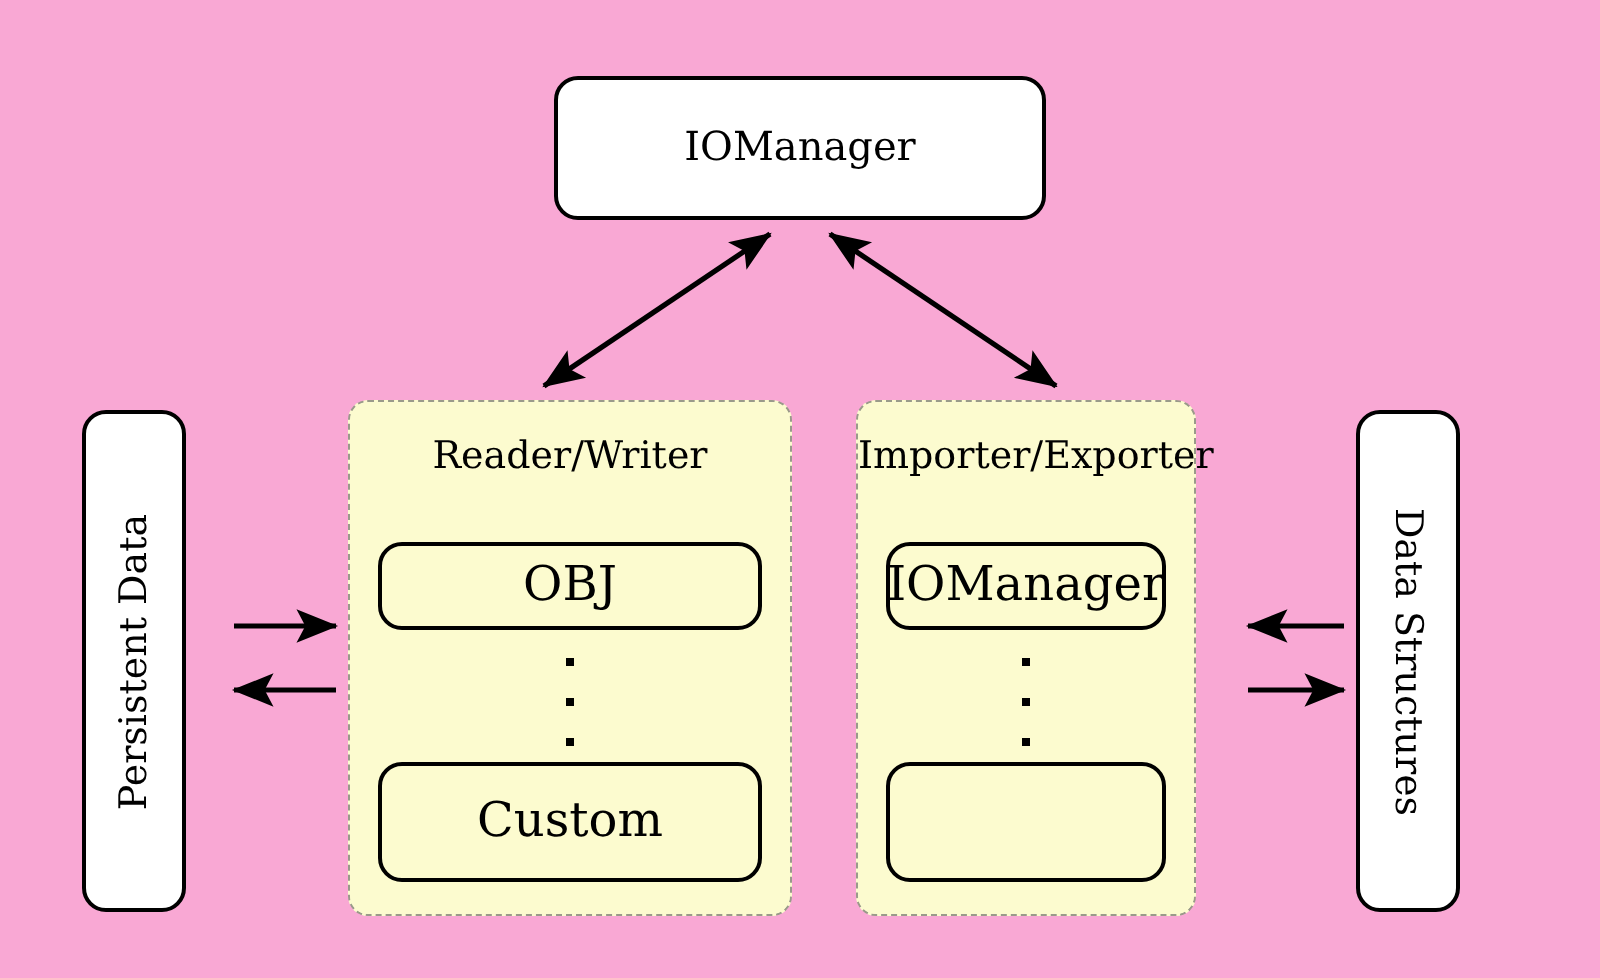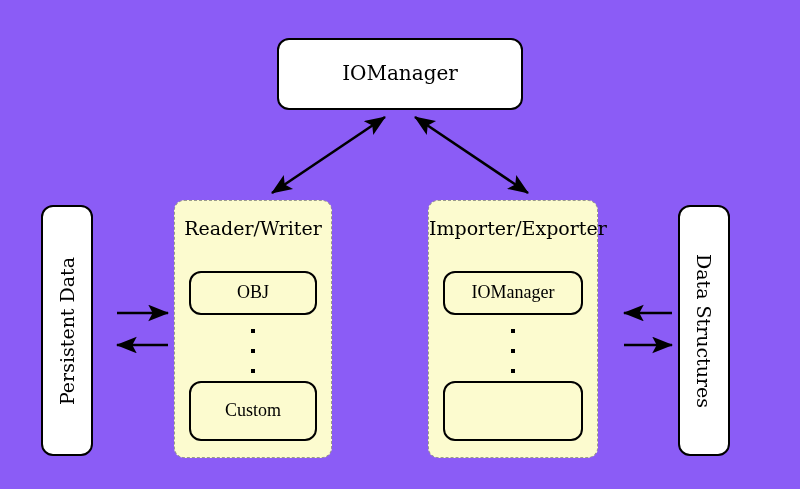--- a/index.html
+++ b/index.html
@@ -7,21 +7,21 @@
     padding: 0;
     background: #ffffff;
   }
   body {
     font-family: "DejaVu Serif", serif;
   }
   #canvas {
     position: relative;
     width: 800px;
     height: 489px;
-    background: #8b5cf6;
+    background: #f9a8d4;
     overflow: hidden;
   }
 
   
   .node {
     position: absolute;
     box-sizing: border-box;
     border: 2.5px solid #000000;
     border-radius: 12px;
     display: flex;
@@ -77,21 +77,21 @@
   .group {
     position: absolute;
     box-sizing: border-box;
     border: 1.6px dashed #9a9a8a;
     border-radius: 10px;
     background: #fcfbcf;
   }
   #group-readerwriter {
     left: 174px;
     top: 200px;
-    width: 158px;
+    width: 222px;
     height: 258px;
   }
   #group-importerexporter {
     left: 428px;
     top: 200px;
     width: 170px;
     height: 258px;
   }
   .group-title {
     position: absolute;
@@ -108,26 +108,25 @@
   .inner-node {
     position: absolute;
     box-sizing: border-box;
     border: 2.5px solid #000000;
     border-radius: 12px;
     background: #fcfbcf;
     display: flex;
     align-items: center;
     justify-content: center;
     text-align: center;
-    font-size: 18px;
+    font-size: 24px;
     color: #000000;
     line-height: 1.22;
     left: 14px;
     right: 14px;
-    font-family: Liberation Serif, serif;
   }
   .inner-node.first { top: 70px;  height: 44px; }
   .inner-node.last  { top: 180px; height: 60px; }
 
   
   .vdots {
     position: absolute;
     left: 0;
     right: 0;
     top: 128px;

